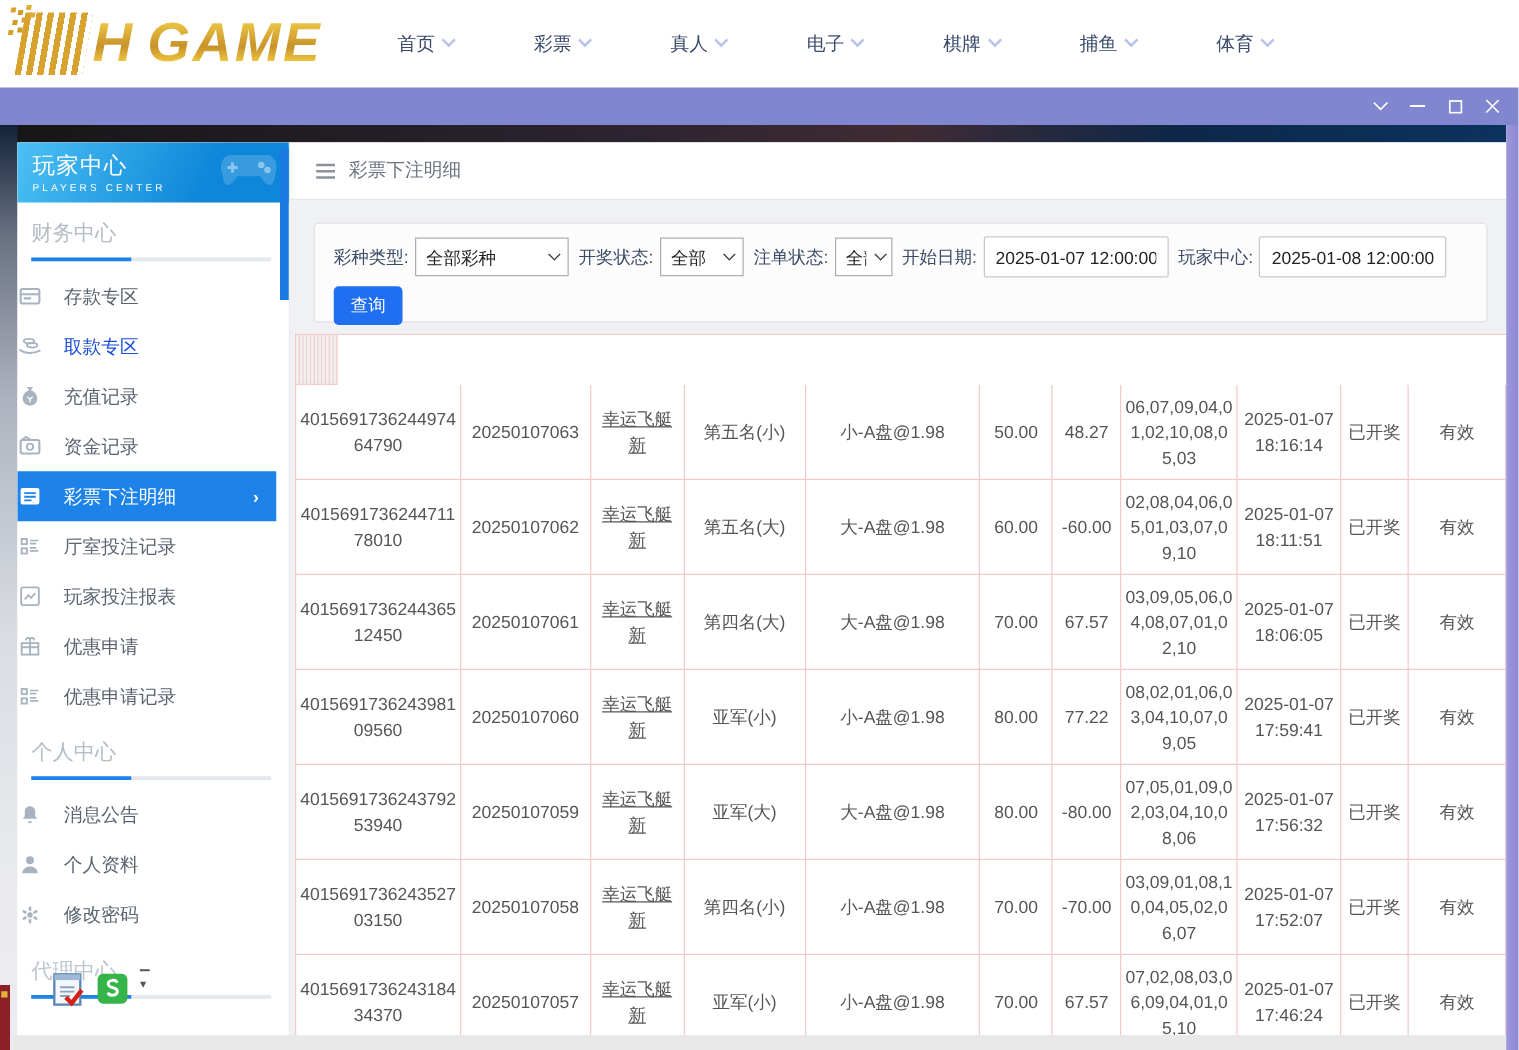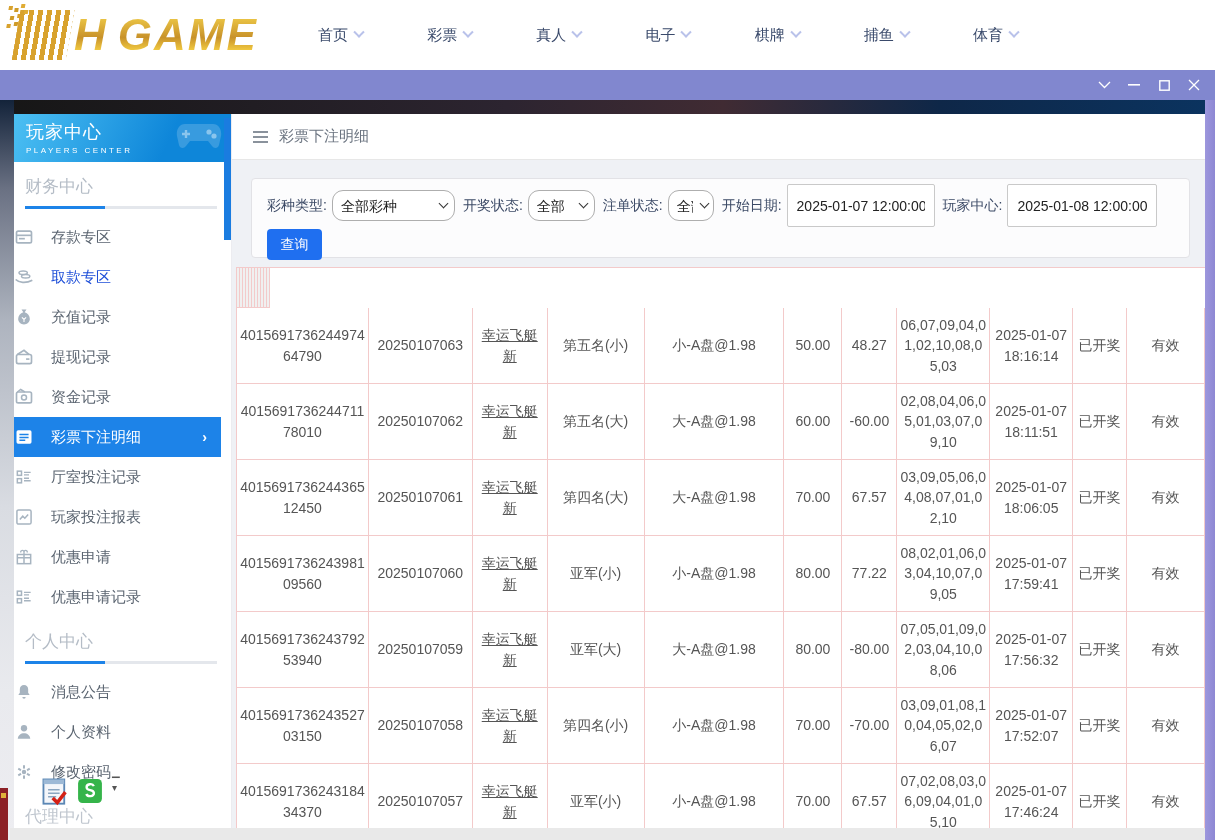--- a/index.html
+++ b/index.html
@@ -78,27 +78,27 @@
   .burger { width:15px; height:2px; background:#8a929c; margin-right:11px; position:relative; }
   .burger::before, .burger::after { content:""; position:absolute; left:0; width:15px; height:2px; background:#8a929c; }
   .burger::before { top:-5px; } .burger::after { top:5px; }
 
   .filter-panel { position:absolute; left:19px; top:64px; width:939px; height:80px;
     background:#fcfcfd; border:1px solid #e2e2e6; border-radius:4px; padding:11px 6px 0 7px; }
   .filter-row { display:flex; align-items:center; font-size:14px; color:#3c4a66; height:31px; }
   .f-label { margin:0 5px 0 8px; white-space:nowrap; }
   .sel { position:relative; display:inline-block; }
   .sel select { appearance:none; -webkit-appearance:none; height:31px; border:1px solid #aeaeae;
-    border-radius:11px; background:#fff; font-size:14px; color:#222; padding:0 20px 0 8px;
+    border-radius:0; background:#fff; font-size:14px; color:#222; padding:0 20px 0 8px;
     font-family:inherit; cursor:pointer; }
   .sel::after { content:""; position:absolute; right:8px; top:10px; width:6px; height:6px;
     border-right:1.7px solid #333; border-bottom:1.7px solid #333; transform:rotate(45deg); pointer-events:none; }
   .sel.w-type select { width:123px; } .sel.w-draw select { width:67px; } .sel.w-order select { width:46px; }
   .sel.w-order::after { right:6px; }
-  .date-input { height:43px; border:1px solid #c9c9c9; border-radius:2px; font-size:14px;
+  .date-input { height:33px; border:1px solid #c9c9c9; border-radius:2px; font-size:14px;
     color:#222; padding:0 9px; font-family:inherit; }
   .date-input.start { width:148px; } .date-input.end { width:150px; }
   .search-btn { margin:8px 0 0 8px; width:55px; height:31px; background:#1f6ff0; color:#fff;
     border:none; border-radius:4px; font-size:14px; cursor:pointer; font-family:inherit; }
 
   
   .btable { position:absolute; left:4px; top:153px; width:969px; background:#fff;
     border-top:1px solid #f3caca; border-left:1px solid #f3caca; }
   .trow { display:flex; }
   .tcell { border-right:1px solid #f3caca; border-bottom:1px solid #f3caca;
@@ -221,31 +221,20 @@
         <span class="item-arrow"></span>
       </div>
       <div class="sb-item">
         <span class="mi">
           <svg viewBox="0 0 24 24">
             <path d="M9 3h6l-2.2 3.2C16.5 7.4 19 10.5 19 14.5 19 18 16 21 12 21s-7-3-7-6.5c0-4 2.5-7.1 6.2-8.3z" fill="currentColor"></path>
             <path d="M9.5 12.5l2.5 2.5 2.5-2.5M12 15v3" stroke="var(--icon-bg,#fff)" stroke-width="1.3" fill="none"></path>
           </svg>
         </span>
         <span>充值记录</span>
-        <span class="item-arrow"></span>
-      </div>
-      <div class="sb-item">
-        <span class="mi">
-          <svg viewBox="0 0 24 24">
-            <path d="M4 9l8-5 6 5" fill="none" stroke="currentColor" stroke-width="2"></path>
-            <rect x="3" y="9" width="18" height="11" rx="2" fill="none" stroke="currentColor" stroke-width="2"></rect>
-            <path d="M14.5 14.5h4" stroke="currentColor" stroke-width="2"></path>
-          </svg>
-        </span>
-        <span>提现记录</span>
         <span class="item-arrow"></span>
       </div>
       <div class="sb-item">
         <span class="mi">
           <svg viewBox="0 0 24 24">
             <rect x="3" y="6" width="18" height="13" rx="2" fill="none" stroke="currentColor" stroke-width="2"></rect>
             <circle cx="12" cy="12.5" r="3" fill="none" stroke="currentColor" stroke-width="1.8"></circle>
             <path d="M4 6l4-3 5 3" fill="none" stroke="currentColor" stroke-width="1.8"></path>
           </svg>
         </span>

